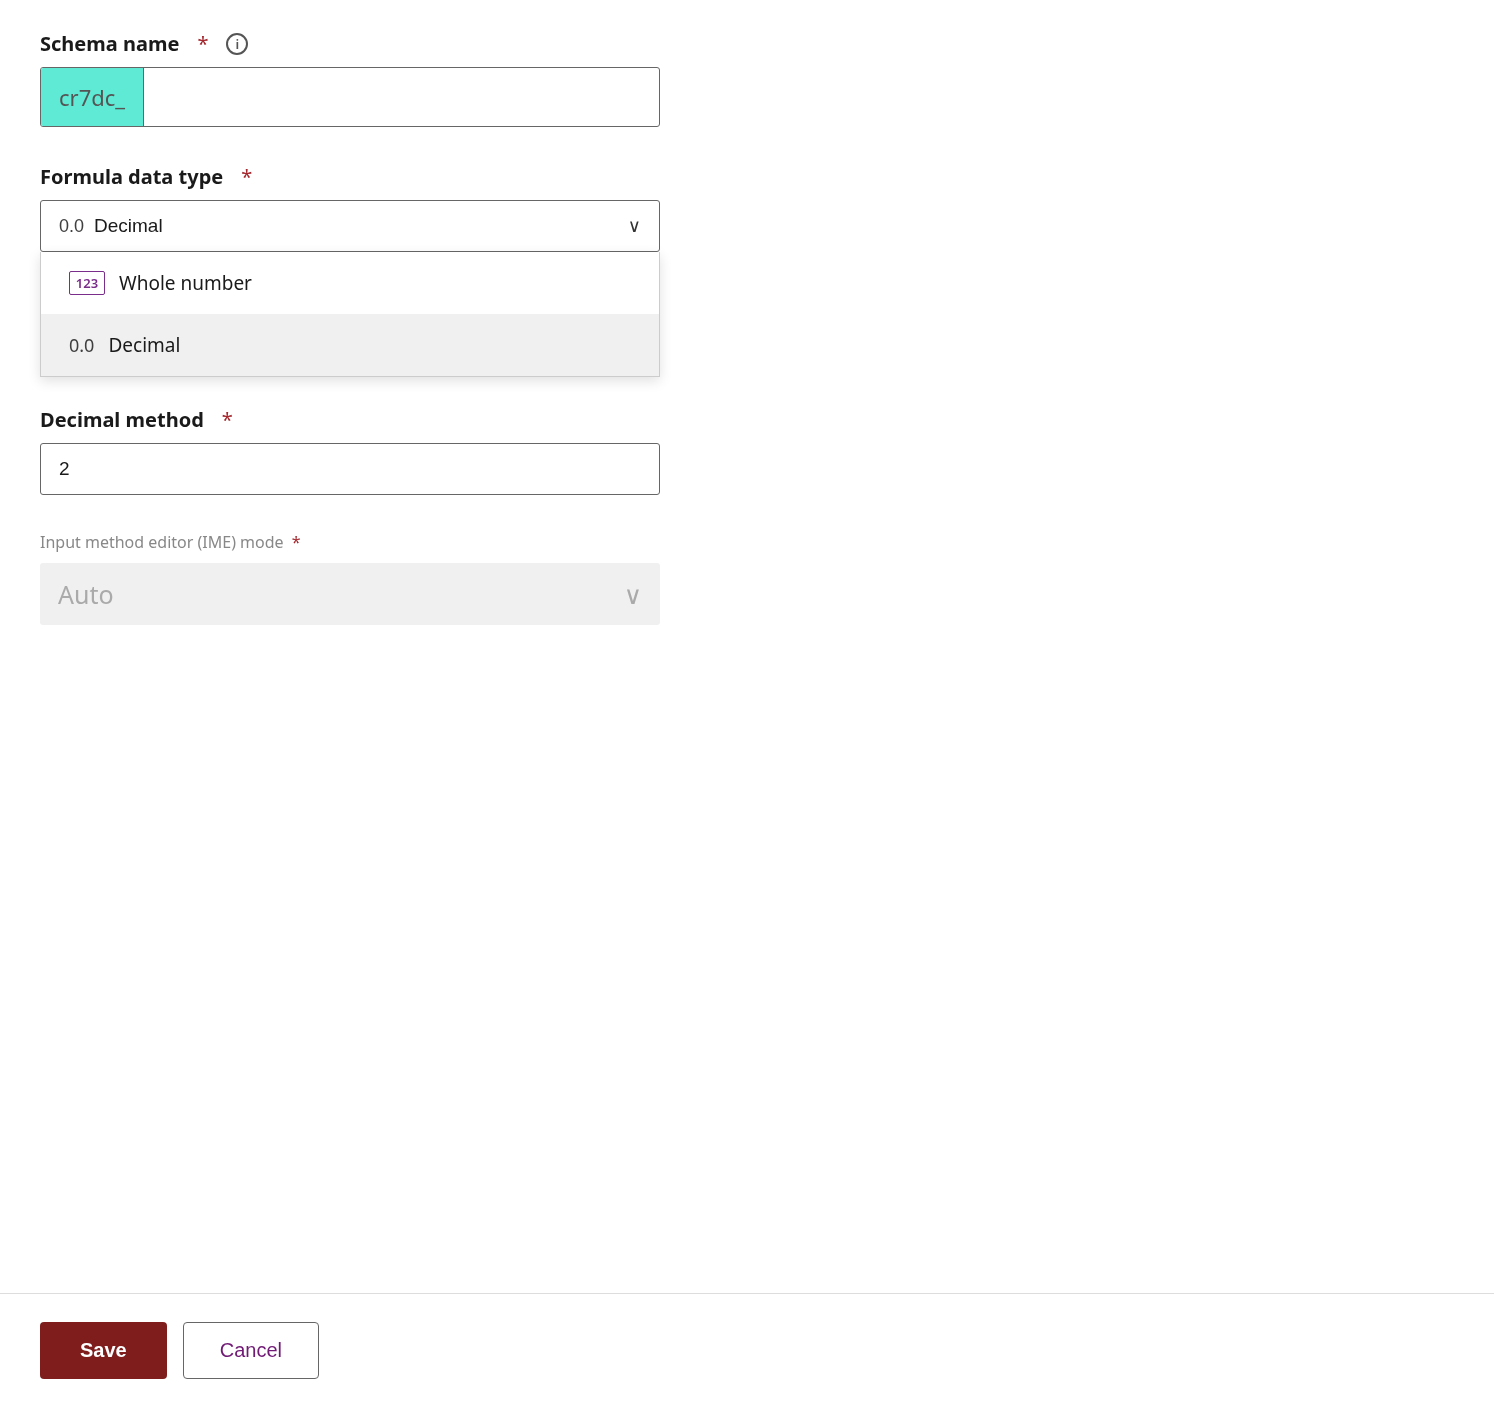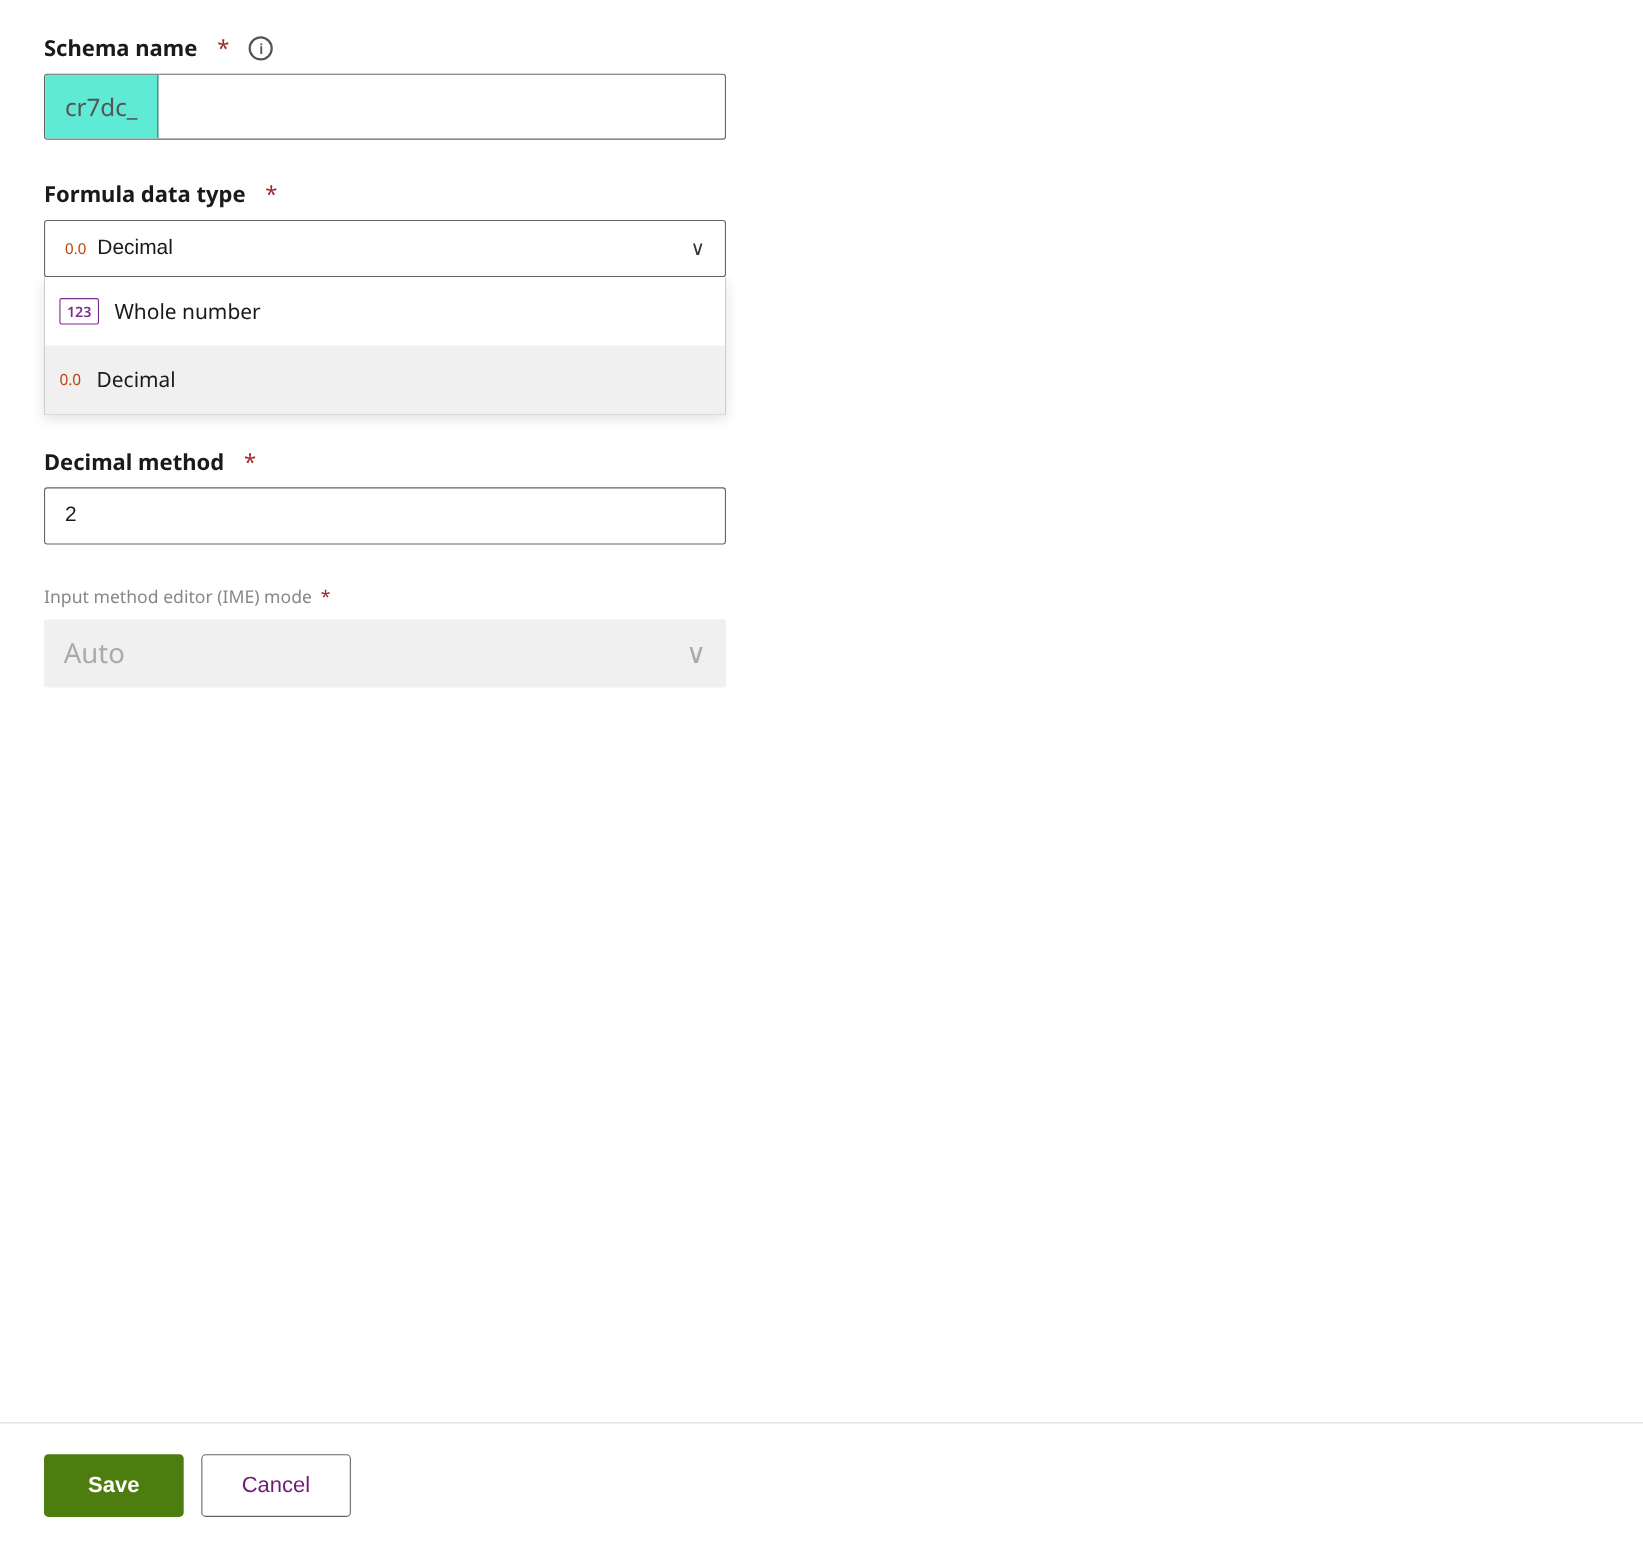--- a/index.html
+++ b/index.html
@@ -114,43 +114,43 @@
       justify-content: space-between;
       cursor: pointer;
       text-align: left;
     }
     .dropdown-button-inner {
       display: flex;
       align-items: center;
       gap: 10px;
     }
     .decimal-icon {
-      color: #c2410c;
-      font-size: 14px;
+      color: #404040;
+      font-size: 18px;
     }
     .chevron-down-icon {
       color: #333;
       font-size: 18px;
     }
     .dropdown-menu {
       position: absolute;
       top: 100%;
       left: 0;
       right: 0;
       background: #fff;
       border: 1px solid #ccc;
       border-top: none;
       z-index: 100;
       box-shadow: 0 4px 12px rgba(0,0,0,0.12);
     }
     .dropdown-item {
       display: flex;
       align-items: center;
       gap: 14px;
-      padding: 18px 13px;
+      padding: 18px 28px;
       font-size: 19px;
       color: #1a1a1a;
       cursor: pointer;
       background: #fff;
     }
     .dropdown-item.selected {
       background: #f0f0f0;
     }
     .whole-number-icon {
       display: inline-flex;
@@ -199,21 +199,21 @@
       text-align: left;
     }
     .footer-bar {
       border-top: 1px solid #ddd;
       padding: 28px 40px;
       display: flex;
       gap: 16px;
       background: #fff;
     }
     .save-button {
-      background: #4d7c0f;
+      background: #7f1d1d;
       color: #fff;
       border: none;
       border-radius: 4px;
       padding: 16px 40px;
       font-size: 20px;
       font-weight: 600;
       cursor: pointer;
     }
     .cancel-button {
       background: #fff;

